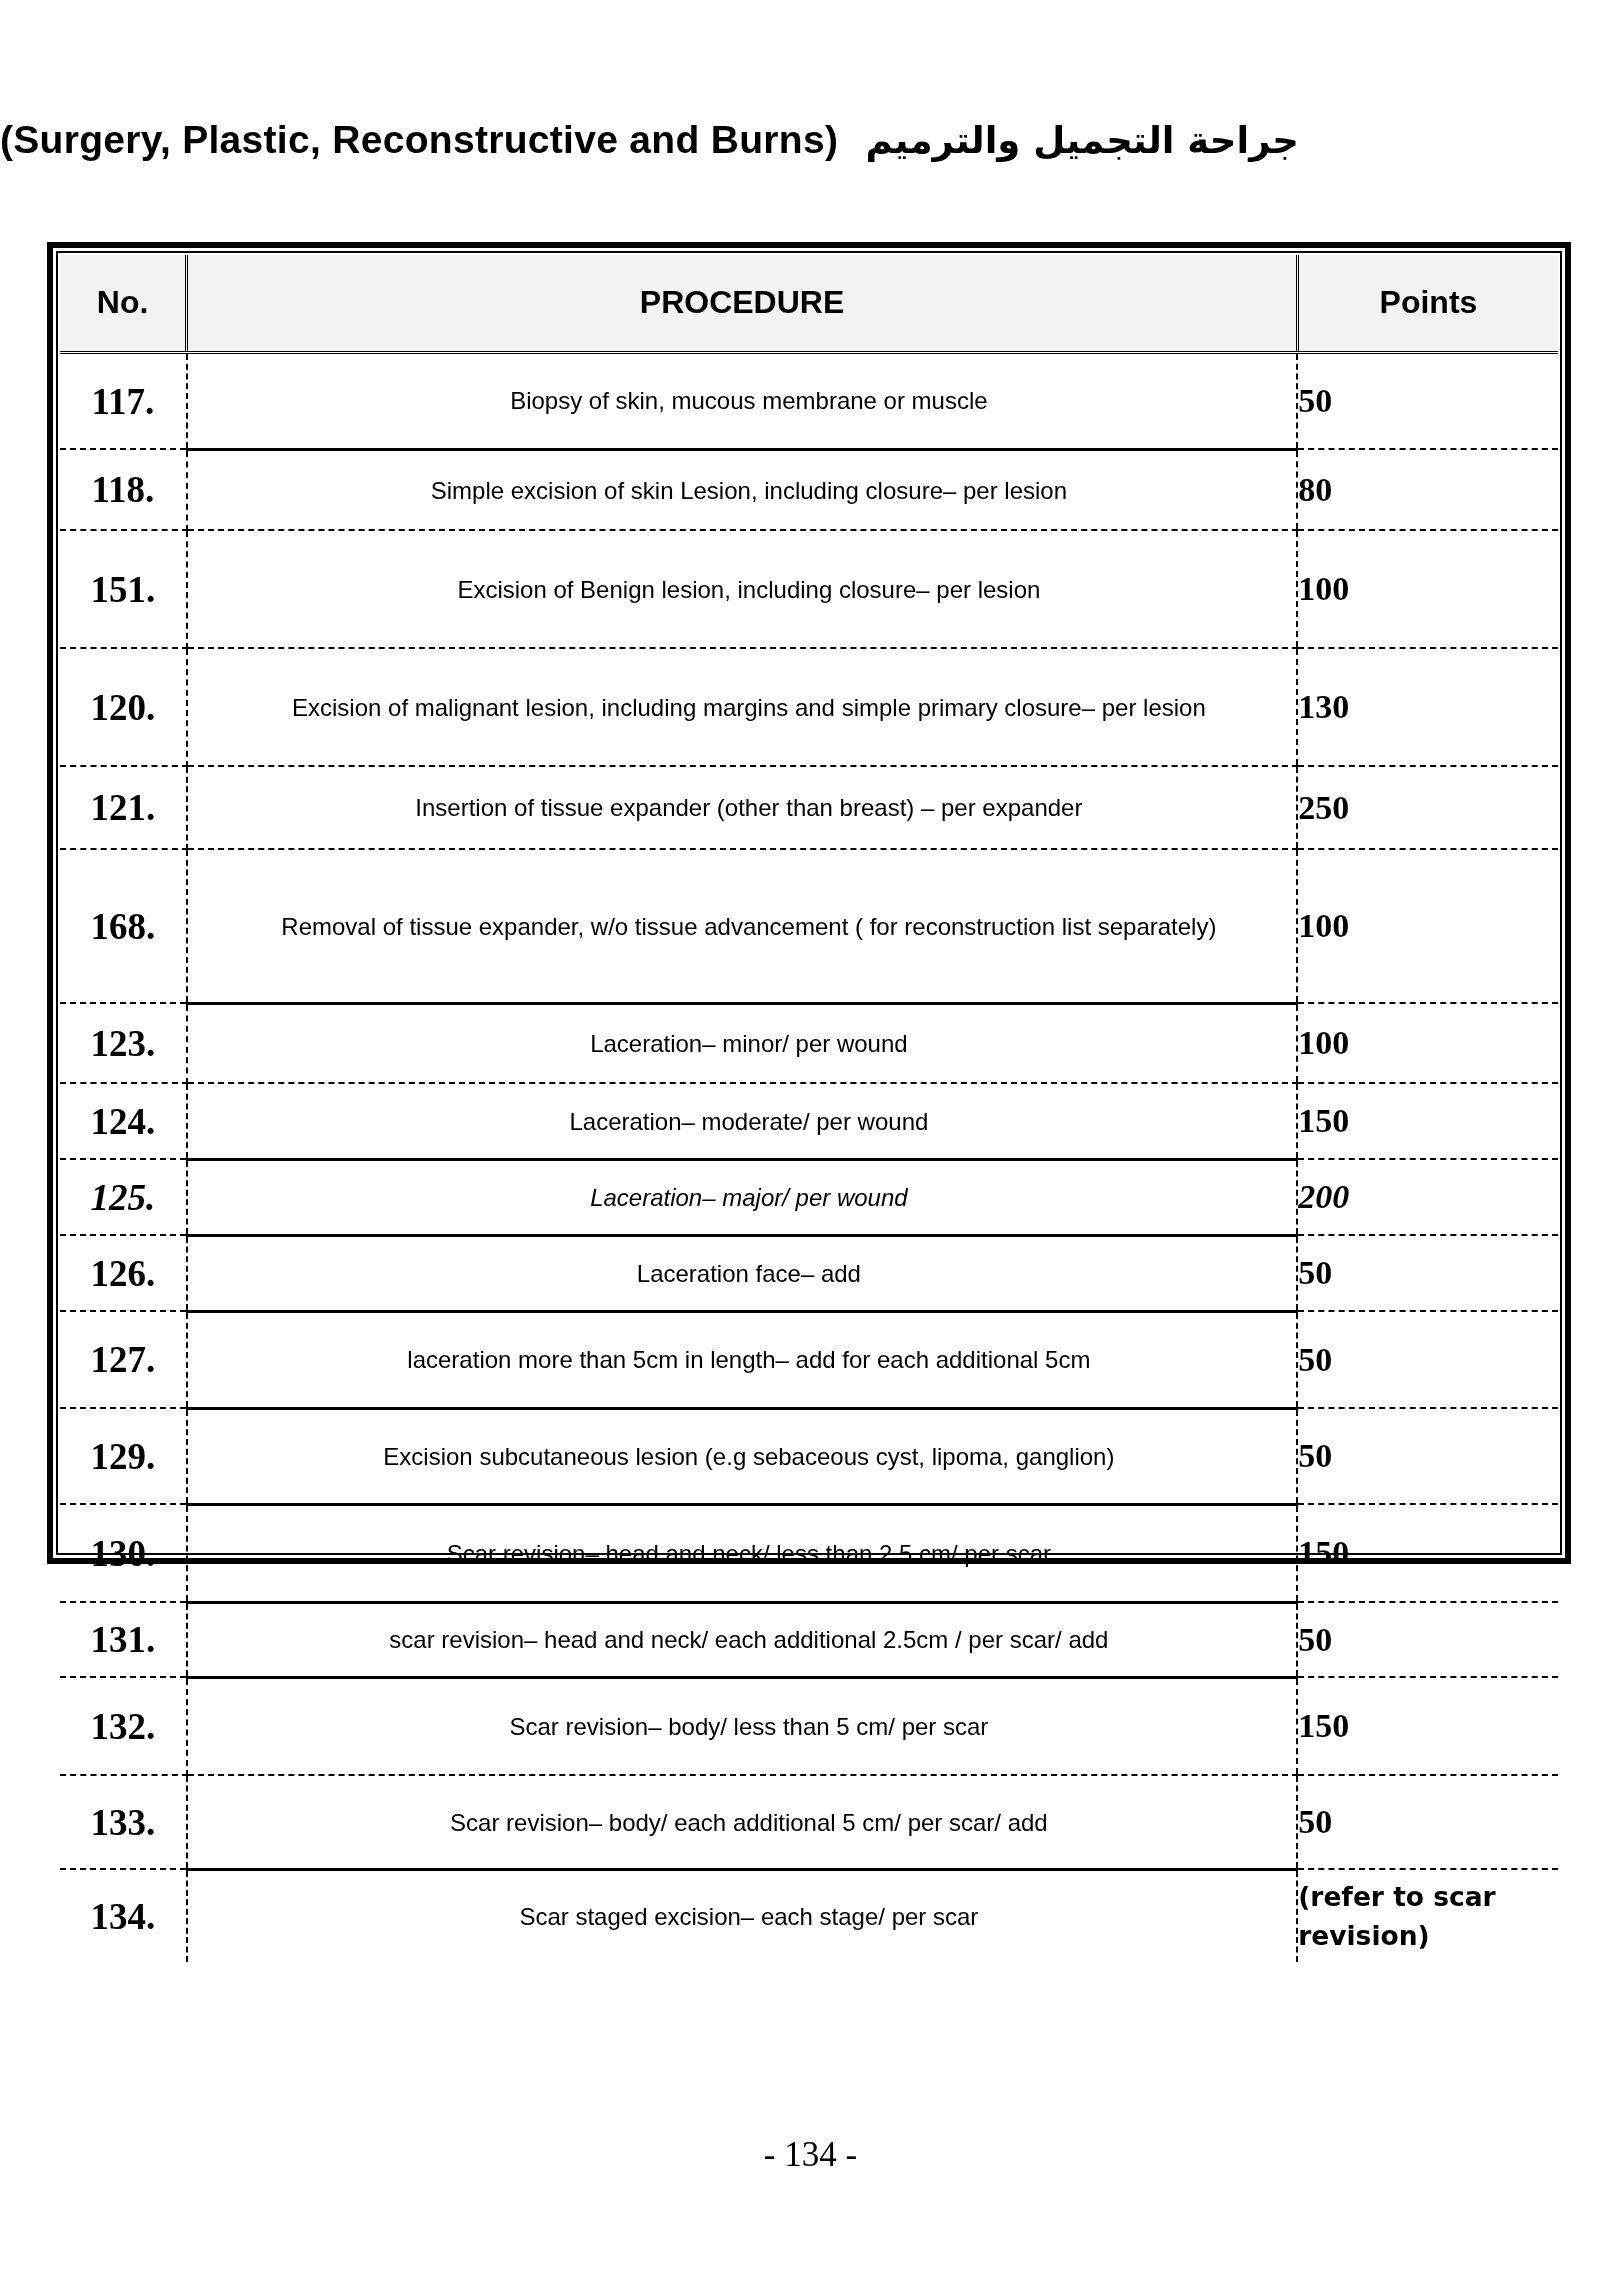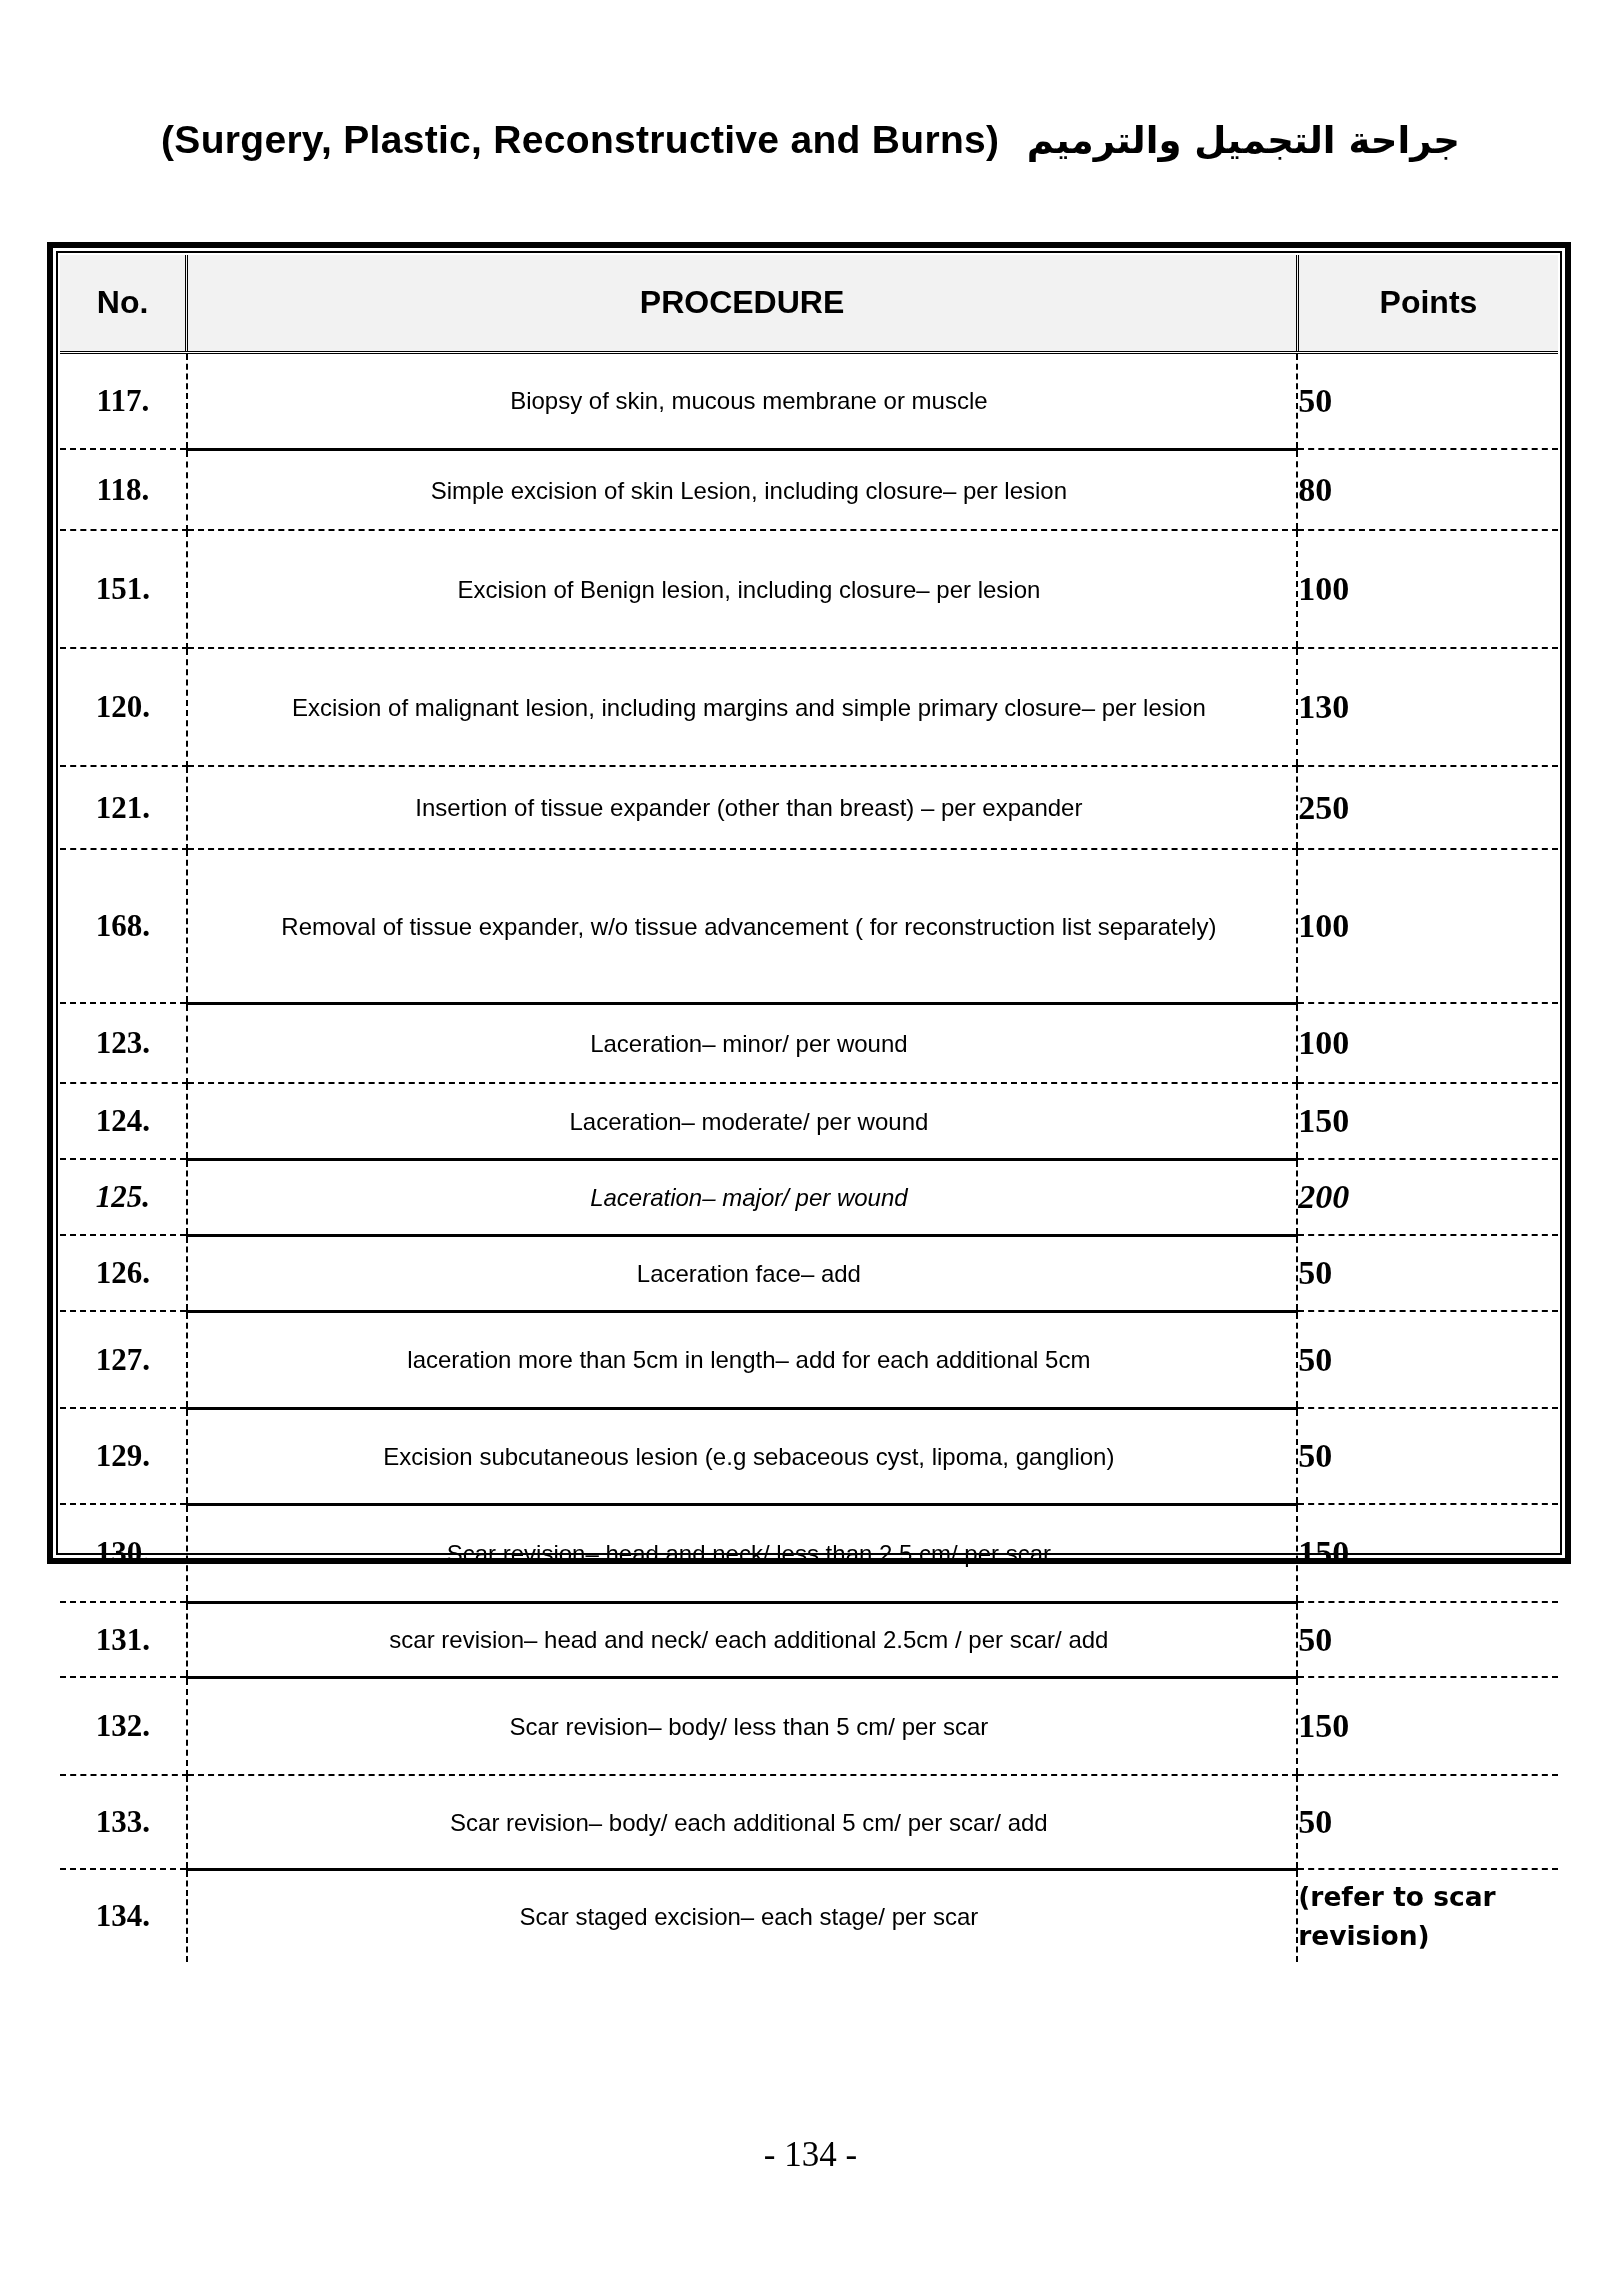--- a/index.html
+++ b/index.html
@@ -1,18 +1,18 @@
 <!DOCTYPE html>
 <html><head>
   <meta charset="utf-8">
   <style>
     html, body { margin: 0; padding: 0; background: #ffffff; }
     body { width: 1621px; height: 2293px; position: relative; overflow: hidden; color: #000; }
     .title {
-      position: absolute; left: 0; right: 0; top: 118px; text-align: center;
+      position: absolute; left: 0; right: 0; top: 118px; 
       font-family: "Liberation Sans", sans-serif; font-weight: bold; font-size: 39px;
       letter-spacing: 0.3px;
     }
     .title .ar { margin-left: 27.4px; font-family: "DejaVu Sans", sans-serif; font-size: 37px; }
     .frame {
       position: absolute; left: 47px; top: 242px; width: 1524px; height: 1322px;
       box-sizing: border-box; border: 6.9px solid #000;
     }
     .inner {
       position: absolute; left: 2.9px; top: 2.9px; right: 2.9px; bottom: 2.9px;
@@ -26,21 +26,21 @@
     th, td { padding: 0; vertical-align: middle; }
     thead th {
       background: #f2f2f2; height: 96px;
       font-family: "Liberation Sans", sans-serif; font-weight: bold; font-size: 32px;
       text-align: center; border-bottom: 3.9px double #000;
     }
     thead th + th { border-left: 3.9px double #000; }
     col.c-no { width: 127px; }
     col.c-pts { width: 261px; }
     td.no {
-      font-family: "Liberation Serif", serif; font-weight: bold; font-size: 31px;
+      font-family: "Liberation Serif", serif; font-weight: bold; font-size: 37px;
       text-align: center; border-right: 2px dashed #000;
     }
     td.proc {
       font-family: "Liberation Sans", sans-serif; font-size: 24px; padding-left: 13.7px;
       line-height: 59px; text-align: center;
     }
     td.pts {
       font-family: "Liberation Serif", serif; font-weight: bold; font-size: 34px;
       text-align: left; border-left: 2px dashed #000;
     }

